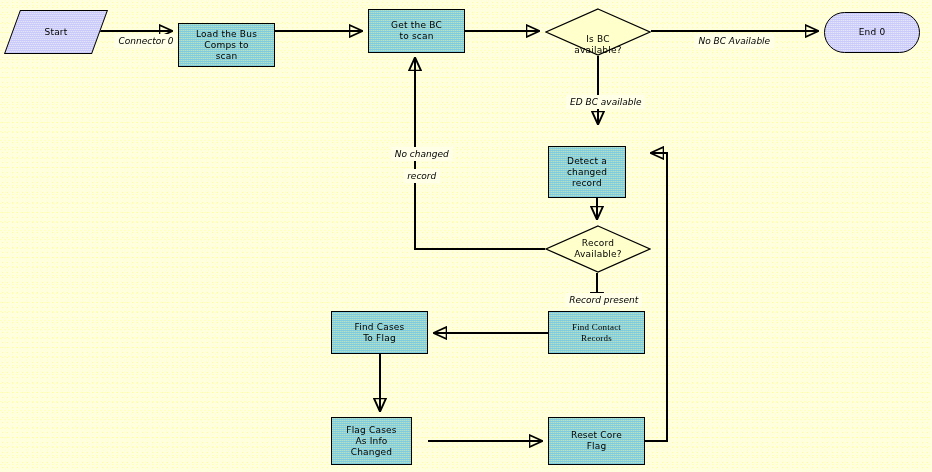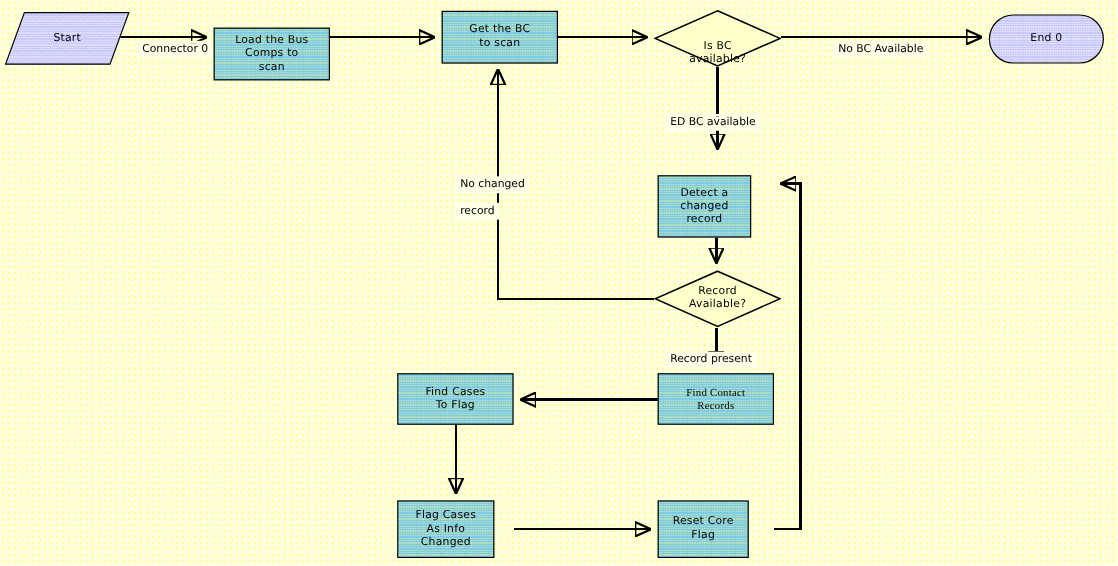--- a/index.html
+++ b/index.html
@@ -82,24 +82,25 @@
 
   
   .dec { background: transparent; border: none; }
   .dec svg { position: absolute; left: 0; top: 0; }
 
   .edgelabel {
     position: absolute;
     font-size: 9px;
     line-height: 11px;
     color: #000000;
-    text-align: left;
+    text-align: center;
     white-space: pre;
     background: transparent;
     z-index: 4;
+    font-style: italic;
   }
   .edgelabel .bg {
     background-color: #ffffe8;
     padding: 0 2px;
     box-shadow: 0 0 0 2px #ffffe8;
   }
 </style>
 </head>
 <body>
 
@@ -194,21 +195,21 @@
     <span class="lbl" style="white-space:pre-line;">Find Cases
 To Flag</span>
   </div>
 
   <div class="node proc" style="left:331px; top:417px; width:81px; height:48px;">
     <span class="lbl" style="white-space:pre-line;">Flag Cases
 As Info
 Changed</span>
   </div>
 
-  <div class="node proc" style="left:548px; top:417px; width:76px; height:48px;">
+  <div class="node proc" style="left:548px; top:417px; width:97px; height:48px;">
     <span class="lbl" style="white-space:pre-line;">Reset Core
 Flag</span>
   </div>
 
   <div class="edgelabel" style="left:105px; top:25px; width:62px;">
     <span class="bg">Connector 0</span>
   </div>
 
   <div class="edgelabel" style="left:685px; top:25px; width:84px;">
     <span class="bg">No BC Available</span>

